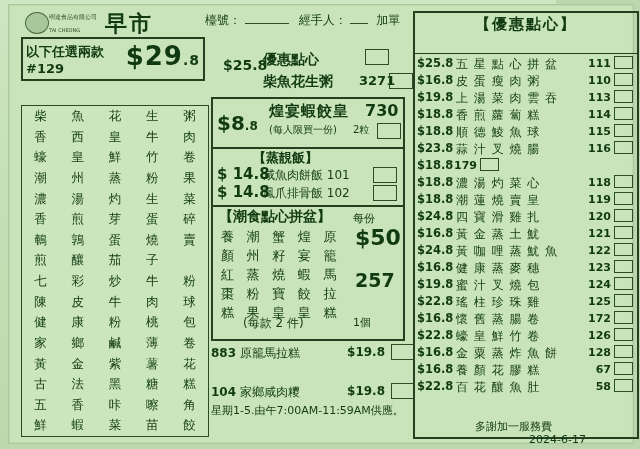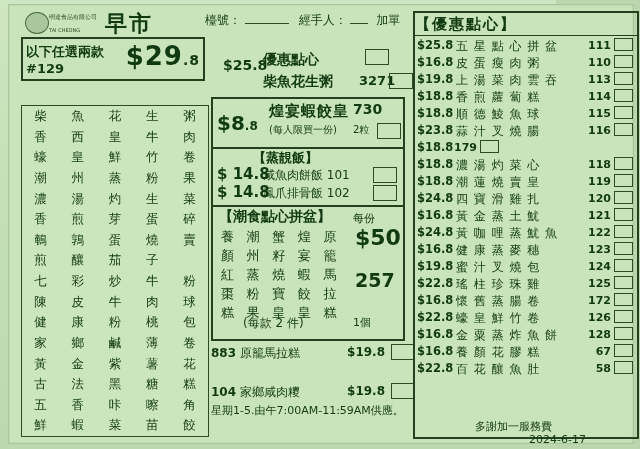--- a/index.html
+++ b/index.html
@@ -50,21 +50,21 @@
   #m1 .t1{position:absolute;left:52px;top:12px;font-size:14px;font-weight:bold;}
   #m1 .t2{position:absolute;left:52px;top:34px;font-size:14px;font-weight:bold;}
   #m1 .num{position:absolute;left:148px;top:34px;font-size:13px;font-weight:bold;}
   .chk{display:inline-block;width:22px;height:14px;border:1px solid #2b4a26;vertical-align:middle;}
 
   .midbox{position:absolute;left:202px;border:2px solid #23401f;}
   #m2{top:92px;width:190px;height:48px;}
   #m2 .p{position:absolute;left:4px;top:12px;font-size:20px;font-weight:bold;}
   #m2 .p small{font-size:12px;}
   #m2 .t{position:absolute;left:56px;top:3px;font-size:15px;font-weight:bold;letter-spacing:1px;}
-  #m2 .n{position:absolute;left:140px;top:2px;font-size:14px;font-weight:bold;}
+  #m2 .n{position:absolute;left:152px;top:2px;font-size:16px;font-weight:bold;}
   #m2 .sub{position:absolute;left:56px;top:24px;font-size:10px;}
   #m2 .sub2{position:absolute;left:140px;top:24px;font-size:10px;}
   #m2 .cb{position:absolute;left:164px;top:24px;}
 
   #m3{top:142px;width:190px;height:56px;}
   #m3 .hd{position:absolute;left:40px;top:0px;font-size:13px;font-weight:bold;}
   #m3 .r1{position:absolute;left:4px;top:16px;font-size:15px;font-weight:bold;}
   #m3 .r1t{position:absolute;left:50px;top:18px;font-size:12px;}
   #m3 .r2{position:absolute;left:4px;top:34px;font-size:15px;font-weight:bold;}
   #m3 .r2t{position:absolute;left:50px;top:36px;font-size:12px;}
@@ -84,21 +84,21 @@
   .mline{position:absolute;left:202px;width:190px;font-size:12px;}
   #m5{top:340px;}
   #m6{top:379px;}
   .mline .code{font-weight:bold;}
   .mline .pr{position:absolute;right:16px;top:0;font-weight:bold;}
 
   #hours{position:absolute;left:202px;top:398px;width:200px;font-size:11px;}
 
   
   #rightcol{position:absolute;left:404px;top:6px;width:222px;height:424px;border:2px solid #23401f;}
-  #rt-title{font-size:15px;font-weight:bold;padding:2px 0 1px 0;border-bottom:1px solid #23401f;letter-spacing:2px;}
+  #rt-title{text-align:center;font-size:15px;font-weight:bold;padding:2px 0 19px 0;border-bottom:1px solid #23401f;letter-spacing:2px;}
   #rt-list{padding:1px 0 0 0;}
   .ritem{display:flex;align-items:center;font-size:12px;line-height:1.0;padding:1px 2px;}
   .ritem .pc{width:34px;text-align:right;font-weight:bold;font-size:11.5px;}
   .ritem .nm{flex:1;padding-left:5px;letter-spacing:1px;}
   .ritem .cd{width:26px;text-align:right;font-weight:bold;font-size:11px;}
   .ritem .cb{width:24px;text-align:center;}
   .ritem .cb i{display:inline-block;width:17px;height:11px;border:1px solid #2b4a26;}
 
   
   #thanks{position:absolute;left:466px;top:414px;font-size:11px;}

